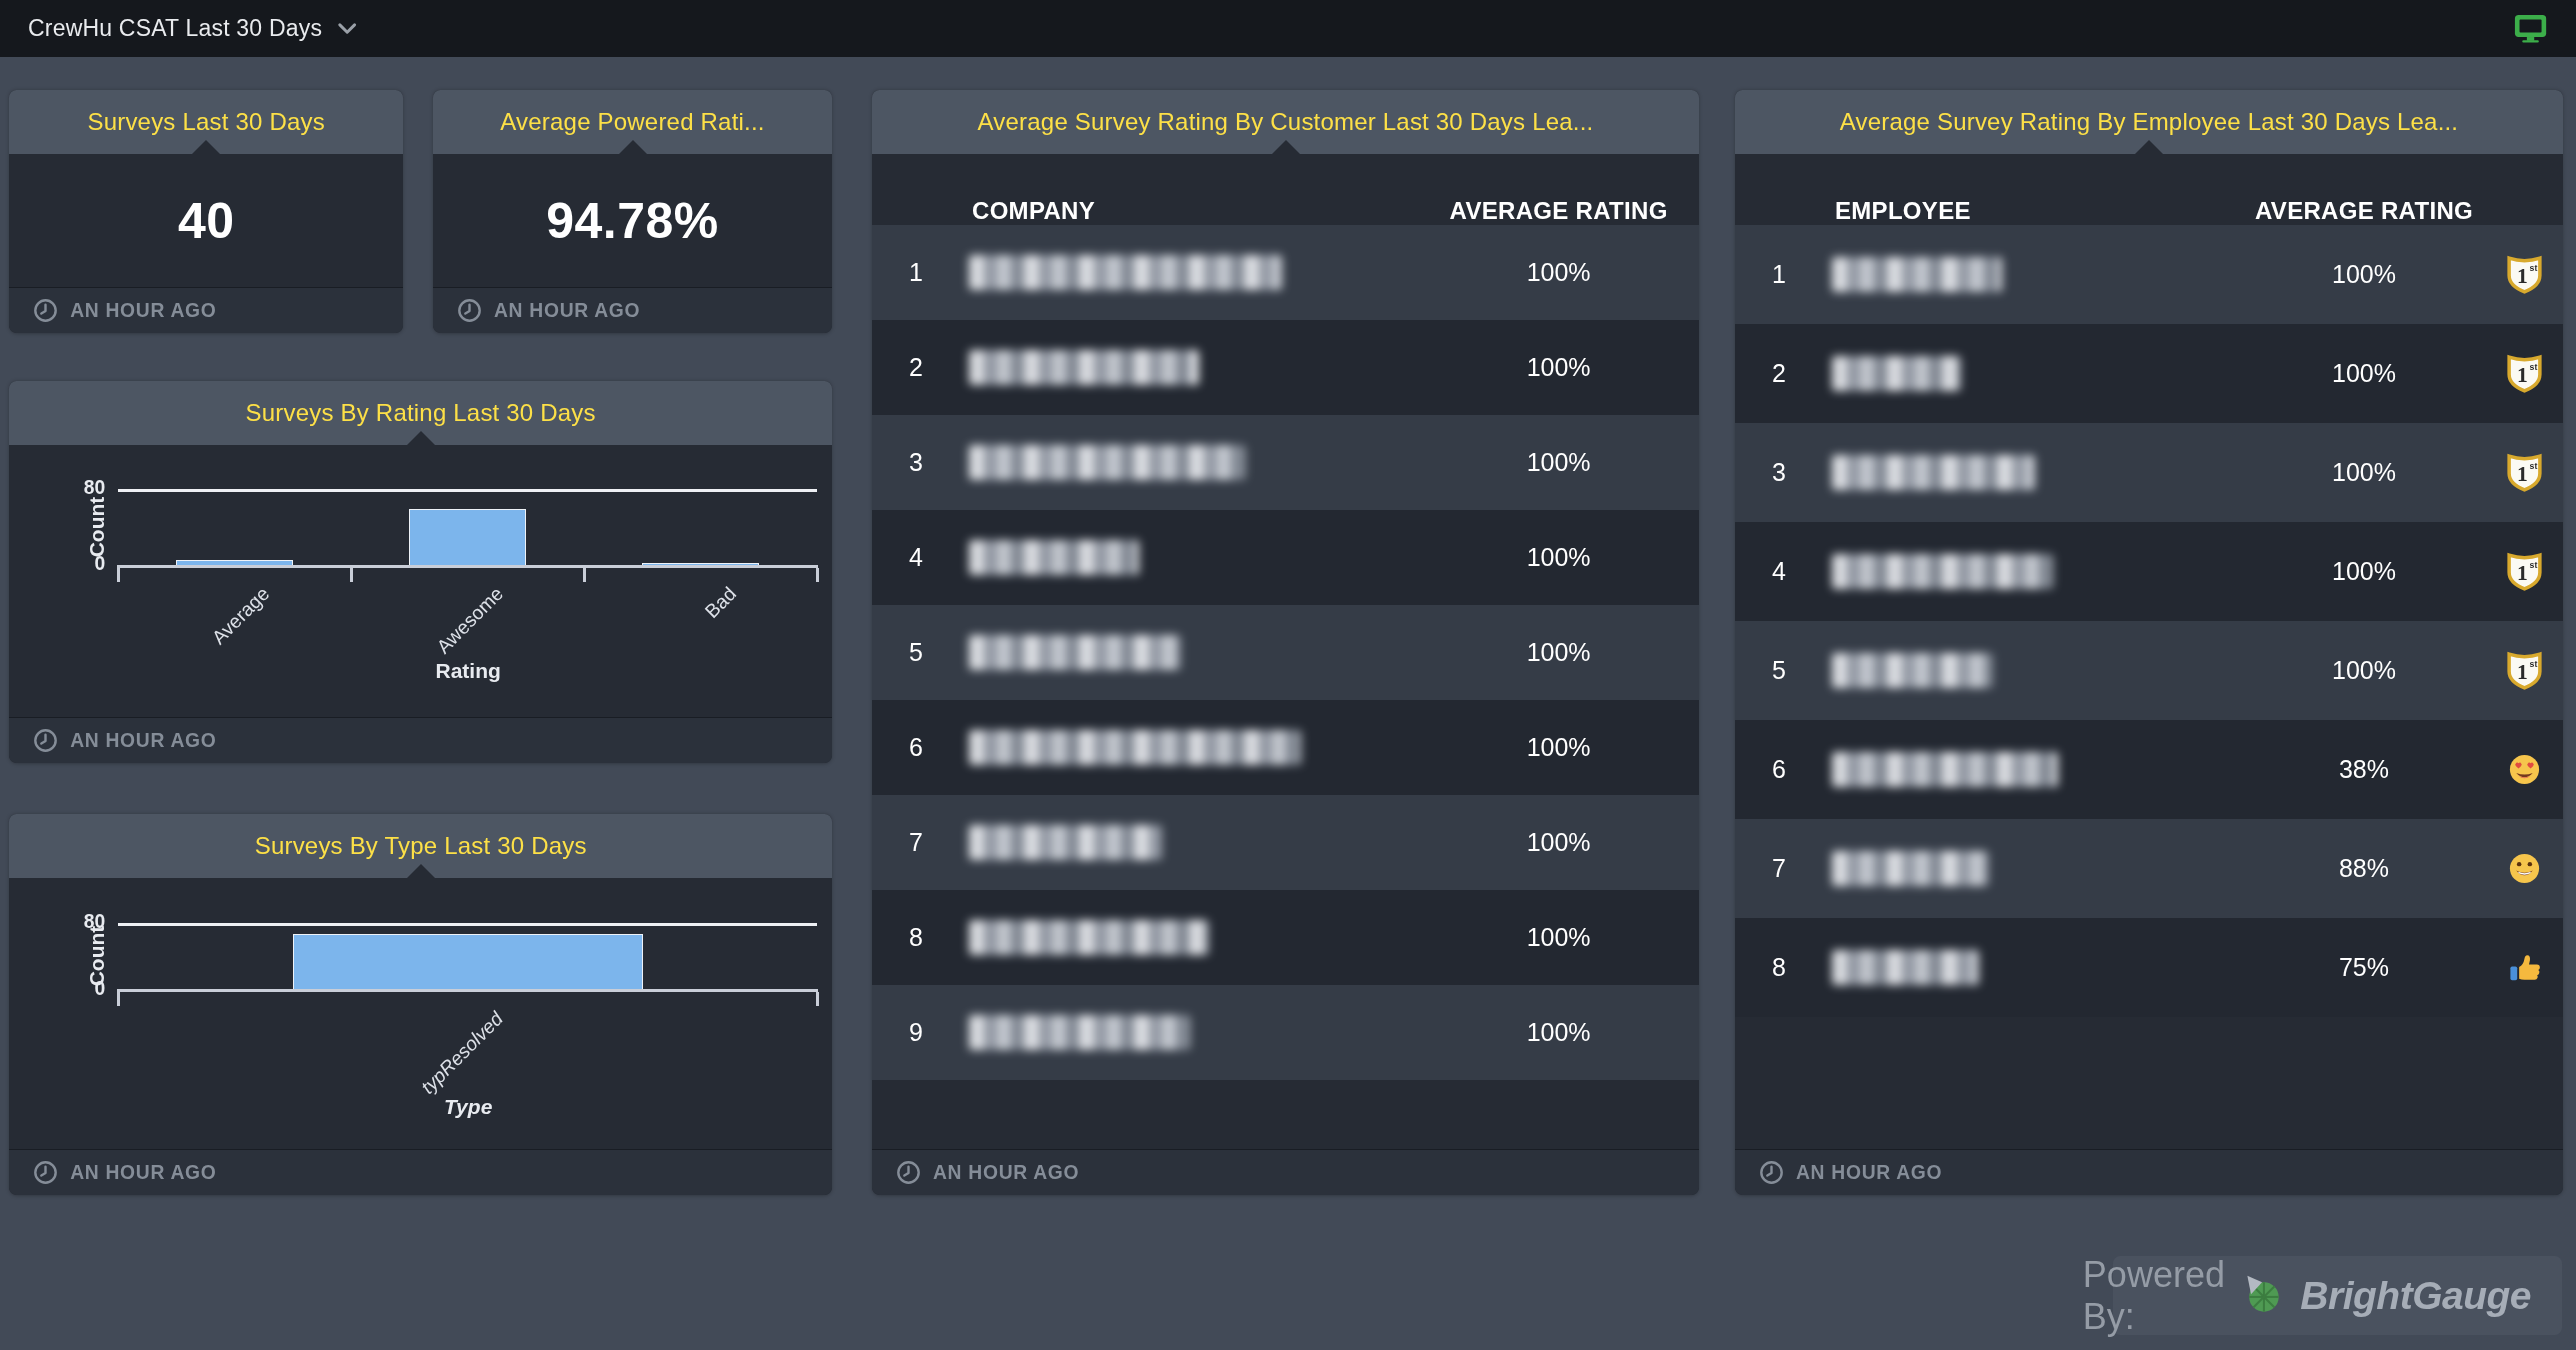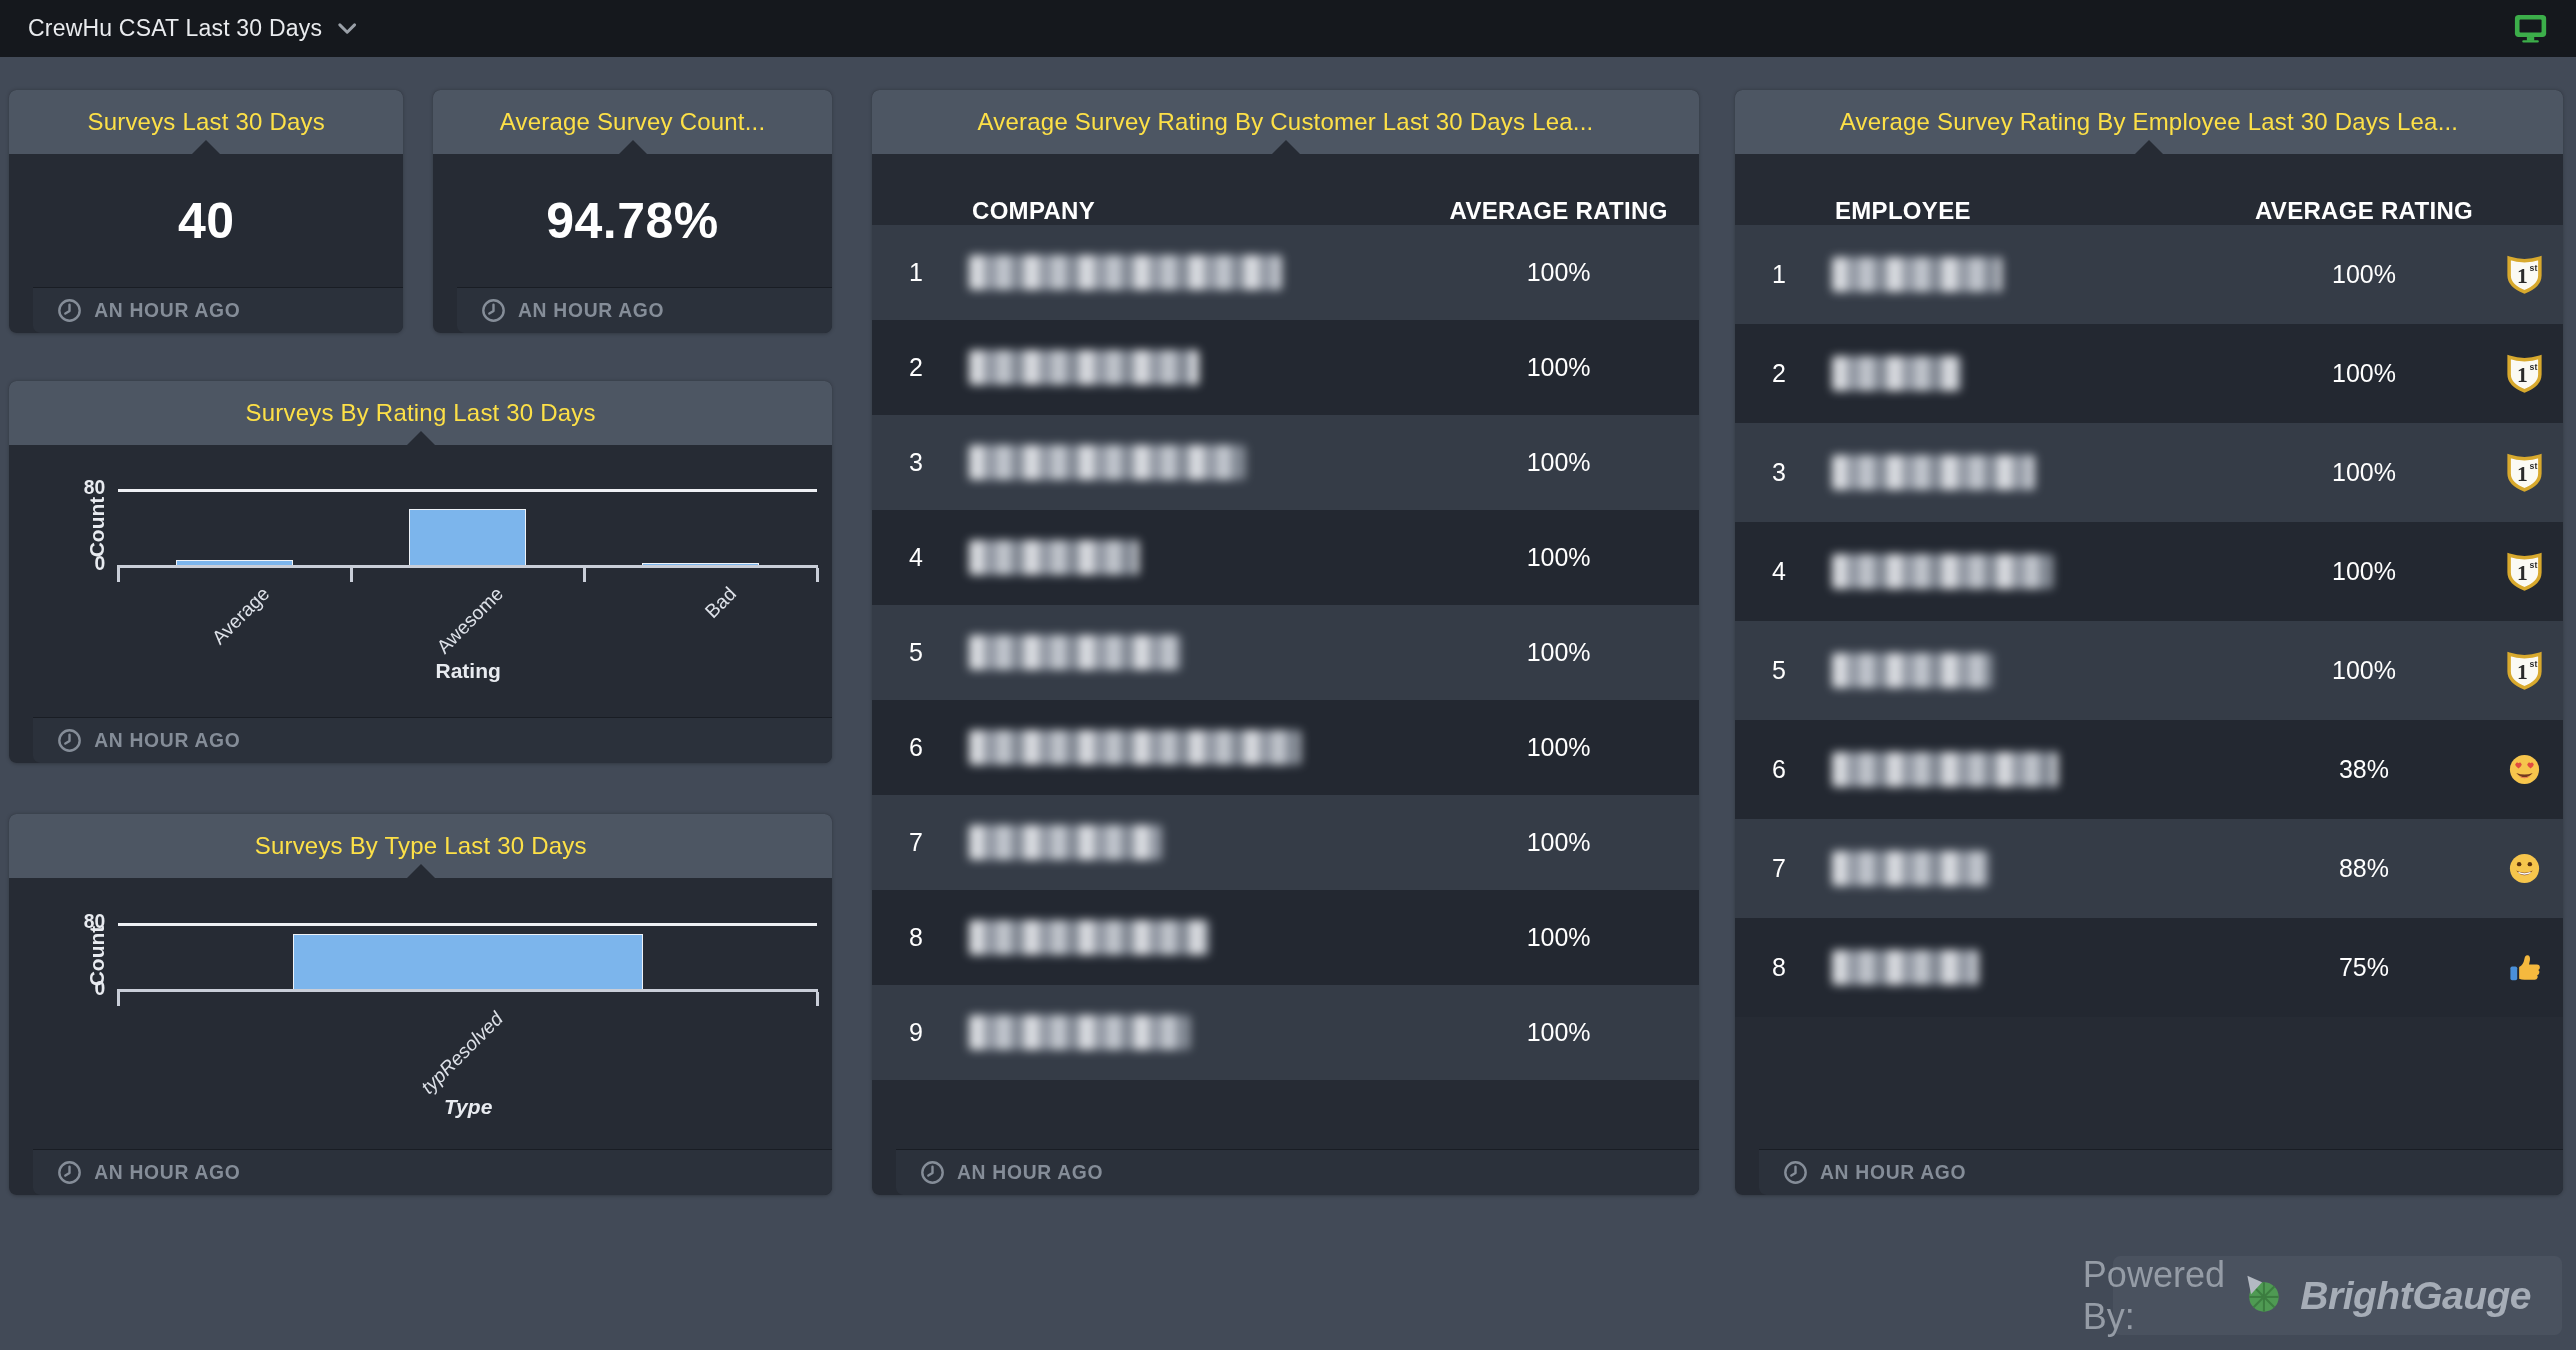--- a/index.html
+++ b/index.html
@@ -31,21 +31,21 @@
   .card-header::after{
     content:"";position:absolute;bottom:0;left:50%;transform:translateX(-50%);
     width:0;height:0;border-left:14px solid transparent;border-right:14px solid transparent;
     border-bottom:14.7px solid #262b34;
   }
   .card-body{flex:1 1 auto;position:relative;}
   .card-footer{
     height:46px;flex:0 0 auto;background:#2b313b;border-top:1.8px solid #191d24;
     border-radius:0 0 7.4px 7.4px;display:flex;align-items:center;gap:12px;
     padding:0 24px;box-sizing:border-box;
-    color:#858d98;font-size:19.3px;font-weight:bold;letter-spacing:0.7px;margin-left:24px;
+    color:#858d98;font-size:19.3px;font-weight:bold;letter-spacing:0.7px;
   }
   
   .stat-value{
     height:100%;display:flex;align-items:center;justify-content:center;
     color:#ffffff;font-size:50px;font-weight:bold;letter-spacing:0.5px;
   }
   
   .chart-area{overflow:hidden;}
   .y-axis-title{
     position:absolute;color:#e8ebf0;font-size:21px;font-weight:bold;
@@ -135,21 +135,21 @@
           <circle cx="13.5" cy="13.5" r="11" fill="none" stroke="#858d98" stroke-width="2.6"></circle>
           <path d="M13.5 7.2 V14 L9 16.8" fill="none" stroke="#858d98" stroke-width="2.6" stroke-linecap="round" stroke-linejoin="round"></path>
         </svg>
       </span>
     <span>AN HOUR AGO</span>
   </div>
 </div>
 
 <div class="card" style="left:433px;top:90px;width:399px;height:243px;">
   <div class="card-header">
-      <span>Average Survey Count...</span>
+      <span>Average Powered Rati...</span>
     </div>
   <div class="card-body">
     <div class="stat-value">94.78%</div>
   </div>
   <div class="card-footer">
     <span class="icon clock">
         <svg width="25" height="25" viewBox="0 0 27 27">
           <circle cx="13.5" cy="13.5" r="11" fill="none" stroke="#858d98" stroke-width="2.6"></circle>
           <path d="M13.5 7.2 V14 L9 16.8" fill="none" stroke="#858d98" stroke-width="2.6" stroke-linecap="round" stroke-linejoin="round"></path>
         </svg>

